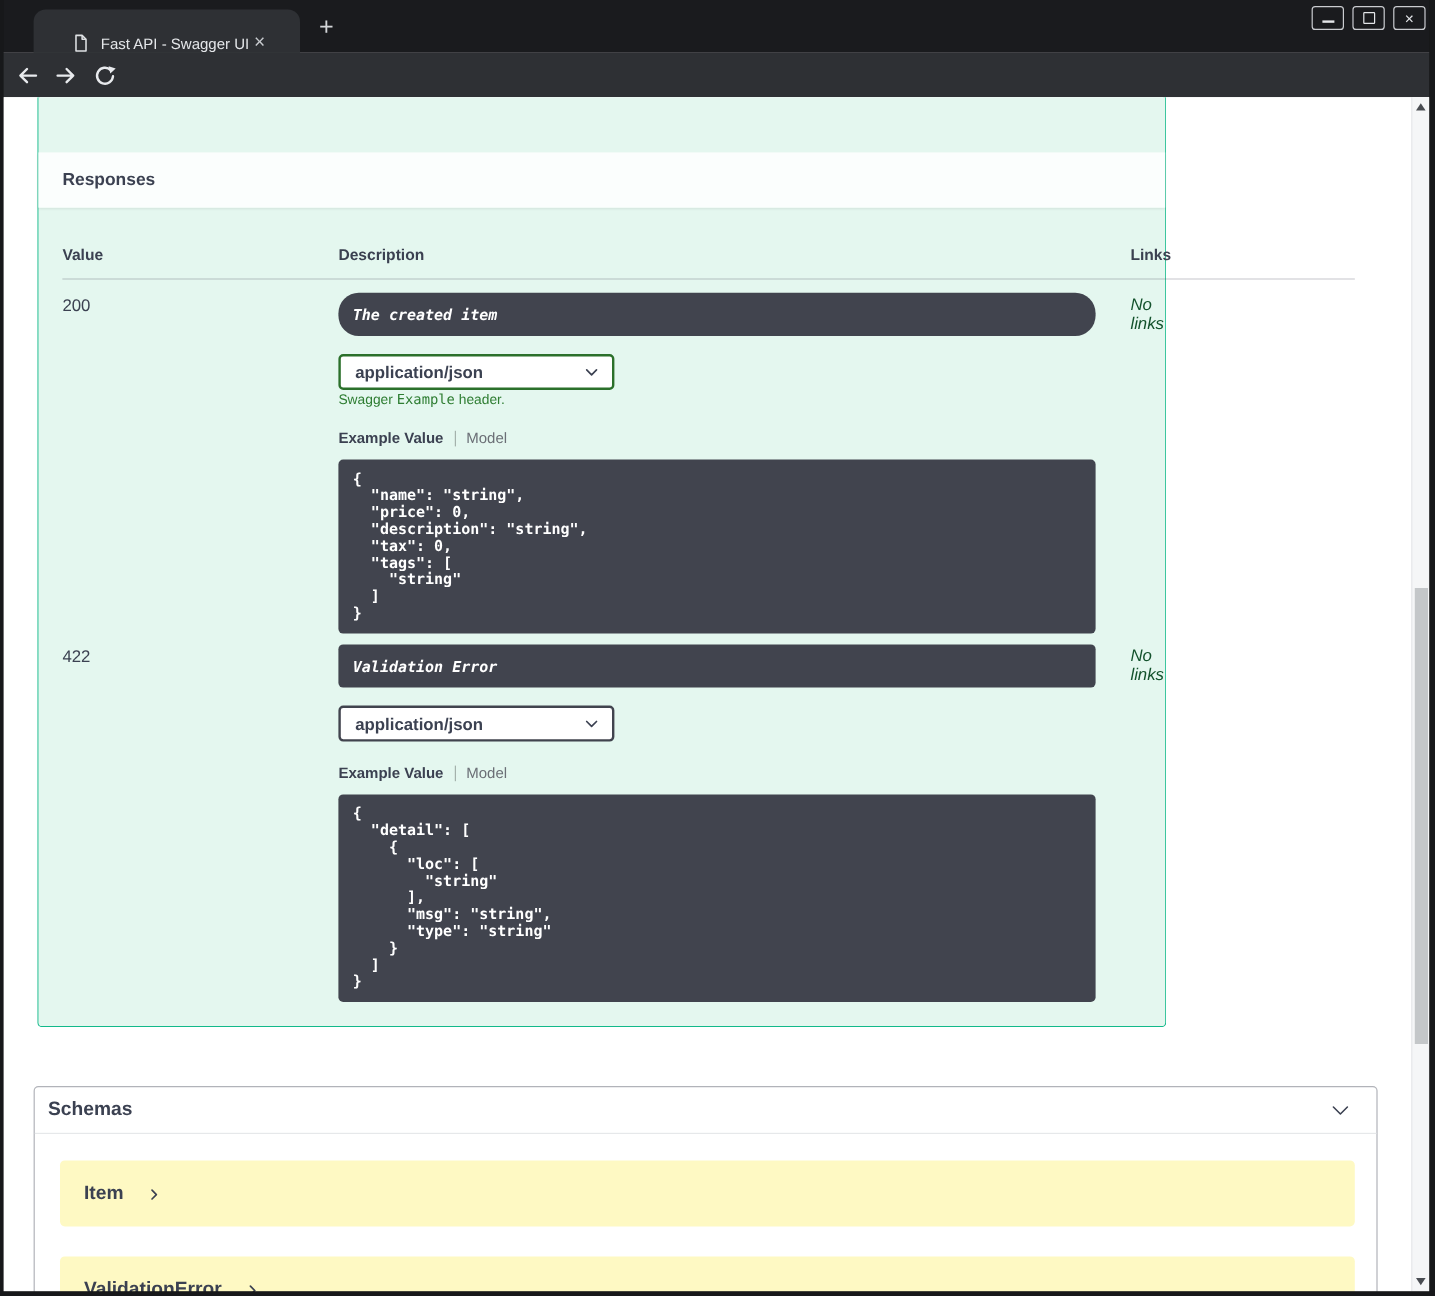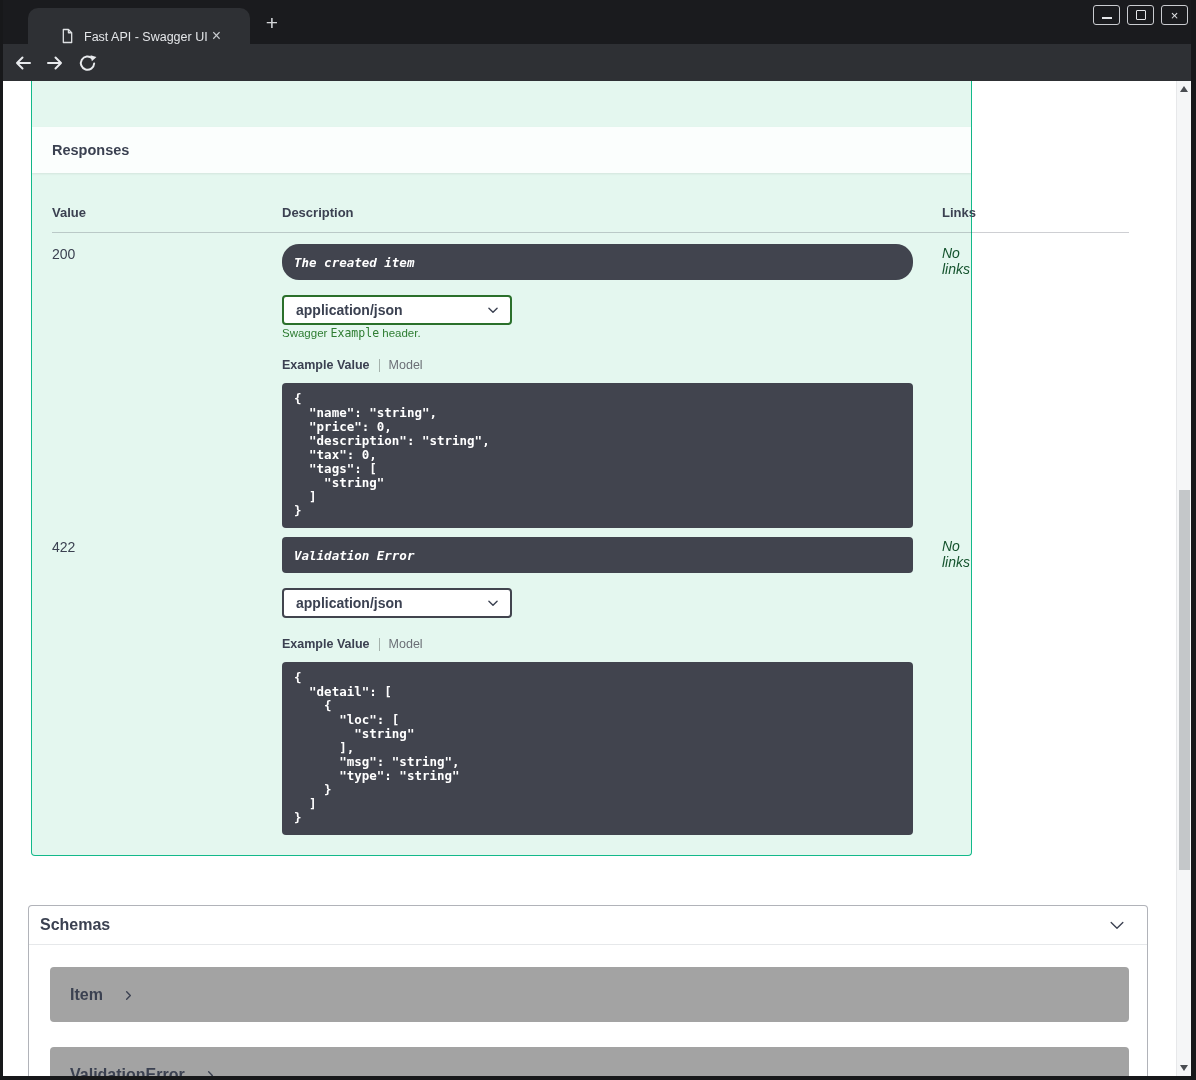--- a/index.html
+++ b/index.html
@@ -80,21 +80,21 @@
   .cb-200{top:302px;height:145px;}
   .cb-422{top:581px;height:173px;}
   .code-block pre{margin:0;color:#fff;font-family:"DejaVu Sans Mono",monospace;
                   font-size:12.5px;line-height:14px;font-weight:700;white-space:pre;}
   
   .schemas{position:absolute;left:25px;top:824px;width:1120px;height:200px;background:#fff;
            border:1px solid rgba(59,65,81,.4);border-radius:4px;box-sizing:border-box;}
   .schemas-head{height:38px;border-bottom:1px solid #e6e8ea;display:flex;align-items:center;position:relative;}
   .schemas-head>span{margin-left:11px;font-size:16px;font-weight:700;color:#3b4151;}
   .schemas-chevron{position:absolute;right:20px;top:9px;}
-  .model-box{position:absolute;left:21px;width:1079px;height:55px;background:#a3a3a3;border-radius:4px;
+  .model-box{position:absolute;left:21px;width:1079px;height:55px;background:#fef9c3;border-radius:4px;
              display:flex;align-items:center;}
   .mb-1{top:61px;}.mb-2{top:141px;}
   .model-box>span{margin-left:20px;font-size:16px;font-weight:700;color:#3b4151;}
   .model-chevron{margin-left:15px;display:flex;margin-top:2px;}
   
   .scrollbar{position:absolute;left:1173px;top:0;width:15px;height:995px;background:#f5f6f7;
              border-left:1px solid #e7e8ea;box-sizing:border-box;}
   .sb-arrow{position:absolute;left:3px;width:0;height:0;border-left:4.5px solid transparent;
             border-right:4.5px solid transparent;}
   .sb-up{top:5px;border-bottom:6px solid #4a4d52;}

